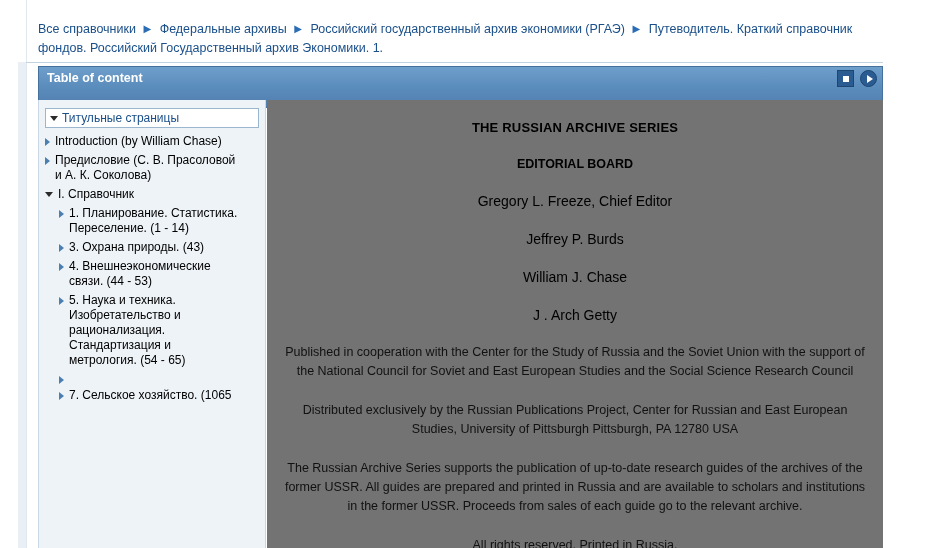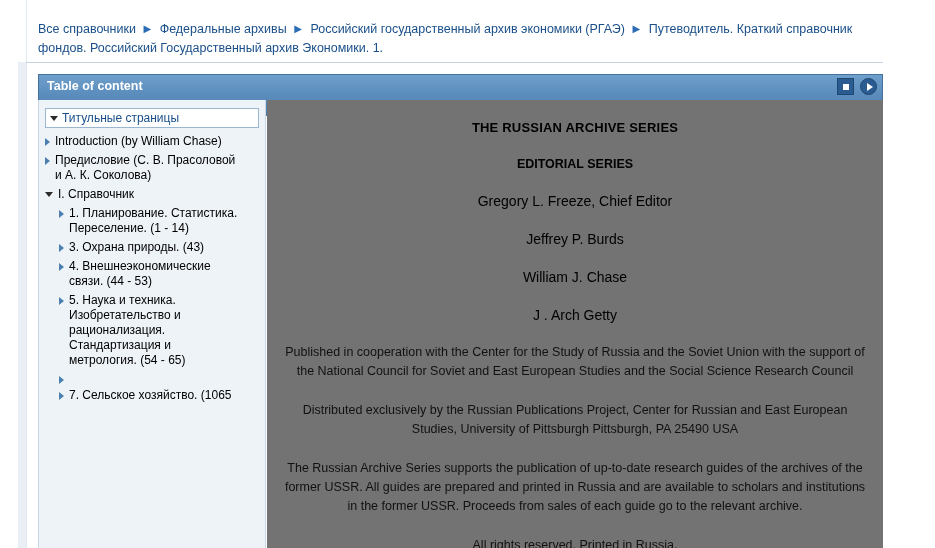--- a/index.html
+++ b/index.html
@@ -68,21 +68,21 @@
     top: 62px;
     width: 857px;
     height: 1px;
     background: #c3d3e2;
   }
 
   
   .toc-bar {
     position: absolute;
     left: 38px;
-    top: 74px;
+    top: 66px;
     width: 845px;
     height: 42px;
     background: linear-gradient(to bottom, #6f9fcb 0%, #5a8cbc 50%, #527fae 100%);
     border: 1px solid #44719e;
     box-sizing: border-box;
   }
   .toc-bar .title {
     position: absolute;
     left: 8px;
     top: 4px;
@@ -304,25 +304,25 @@
       <div class="toc-item lvl2">
         <span class="tri-right"></span>
         <span class="lbl">7. Сельское хозяйство. (1065</span>
       </div>
 
     </div>
   </div>
 
   <div class="content">
     <div class="heading">THE RUSSIAN ARCHIVE SERIES</div>
-    <div class="subheading">EDITORIAL SERIES</div>
+    <div class="subheading">EDITORIAL BOARD</div>
     <div class="person">Gregory L. Freeze, Chief Editor</div>
     <div class="person">Jeffrey P. Burds</div>
     <div class="person">William J. Chase</div>
     <div class="person">J . Arch Getty</div>
     <p class="body">Published in cooperation with the Center for the Study of Russia and the Soviet Union with the support of the National Council for Soviet and East European Studies and the Social Science Research Council</p>
-    <p class="body">Distributed exclusively by the Russian Publications Project, Center for Russian and East European Studies, University of Pittsburgh Pittsburgh, PA 25490 USA</p>
+    <p class="body">Distributed exclusively by the Russian Publications Project, Center for Russian and East European Studies, University of Pittsburgh Pittsburgh, PA 12780 USA</p>
     <p class="body">The Russian Archive Series supports the publication of up-to-date research guides of the archives of the former USSR. All guides are prepared and printed in Russia and are available to scholars and institutions in the former USSR. Proceeds from sales of each guide go to the relevant archive.</p>
     <p class="body">All rights reserved. Printed in Russia.</p>
 
   </div>
 
 </div>
 
 </body></html>

